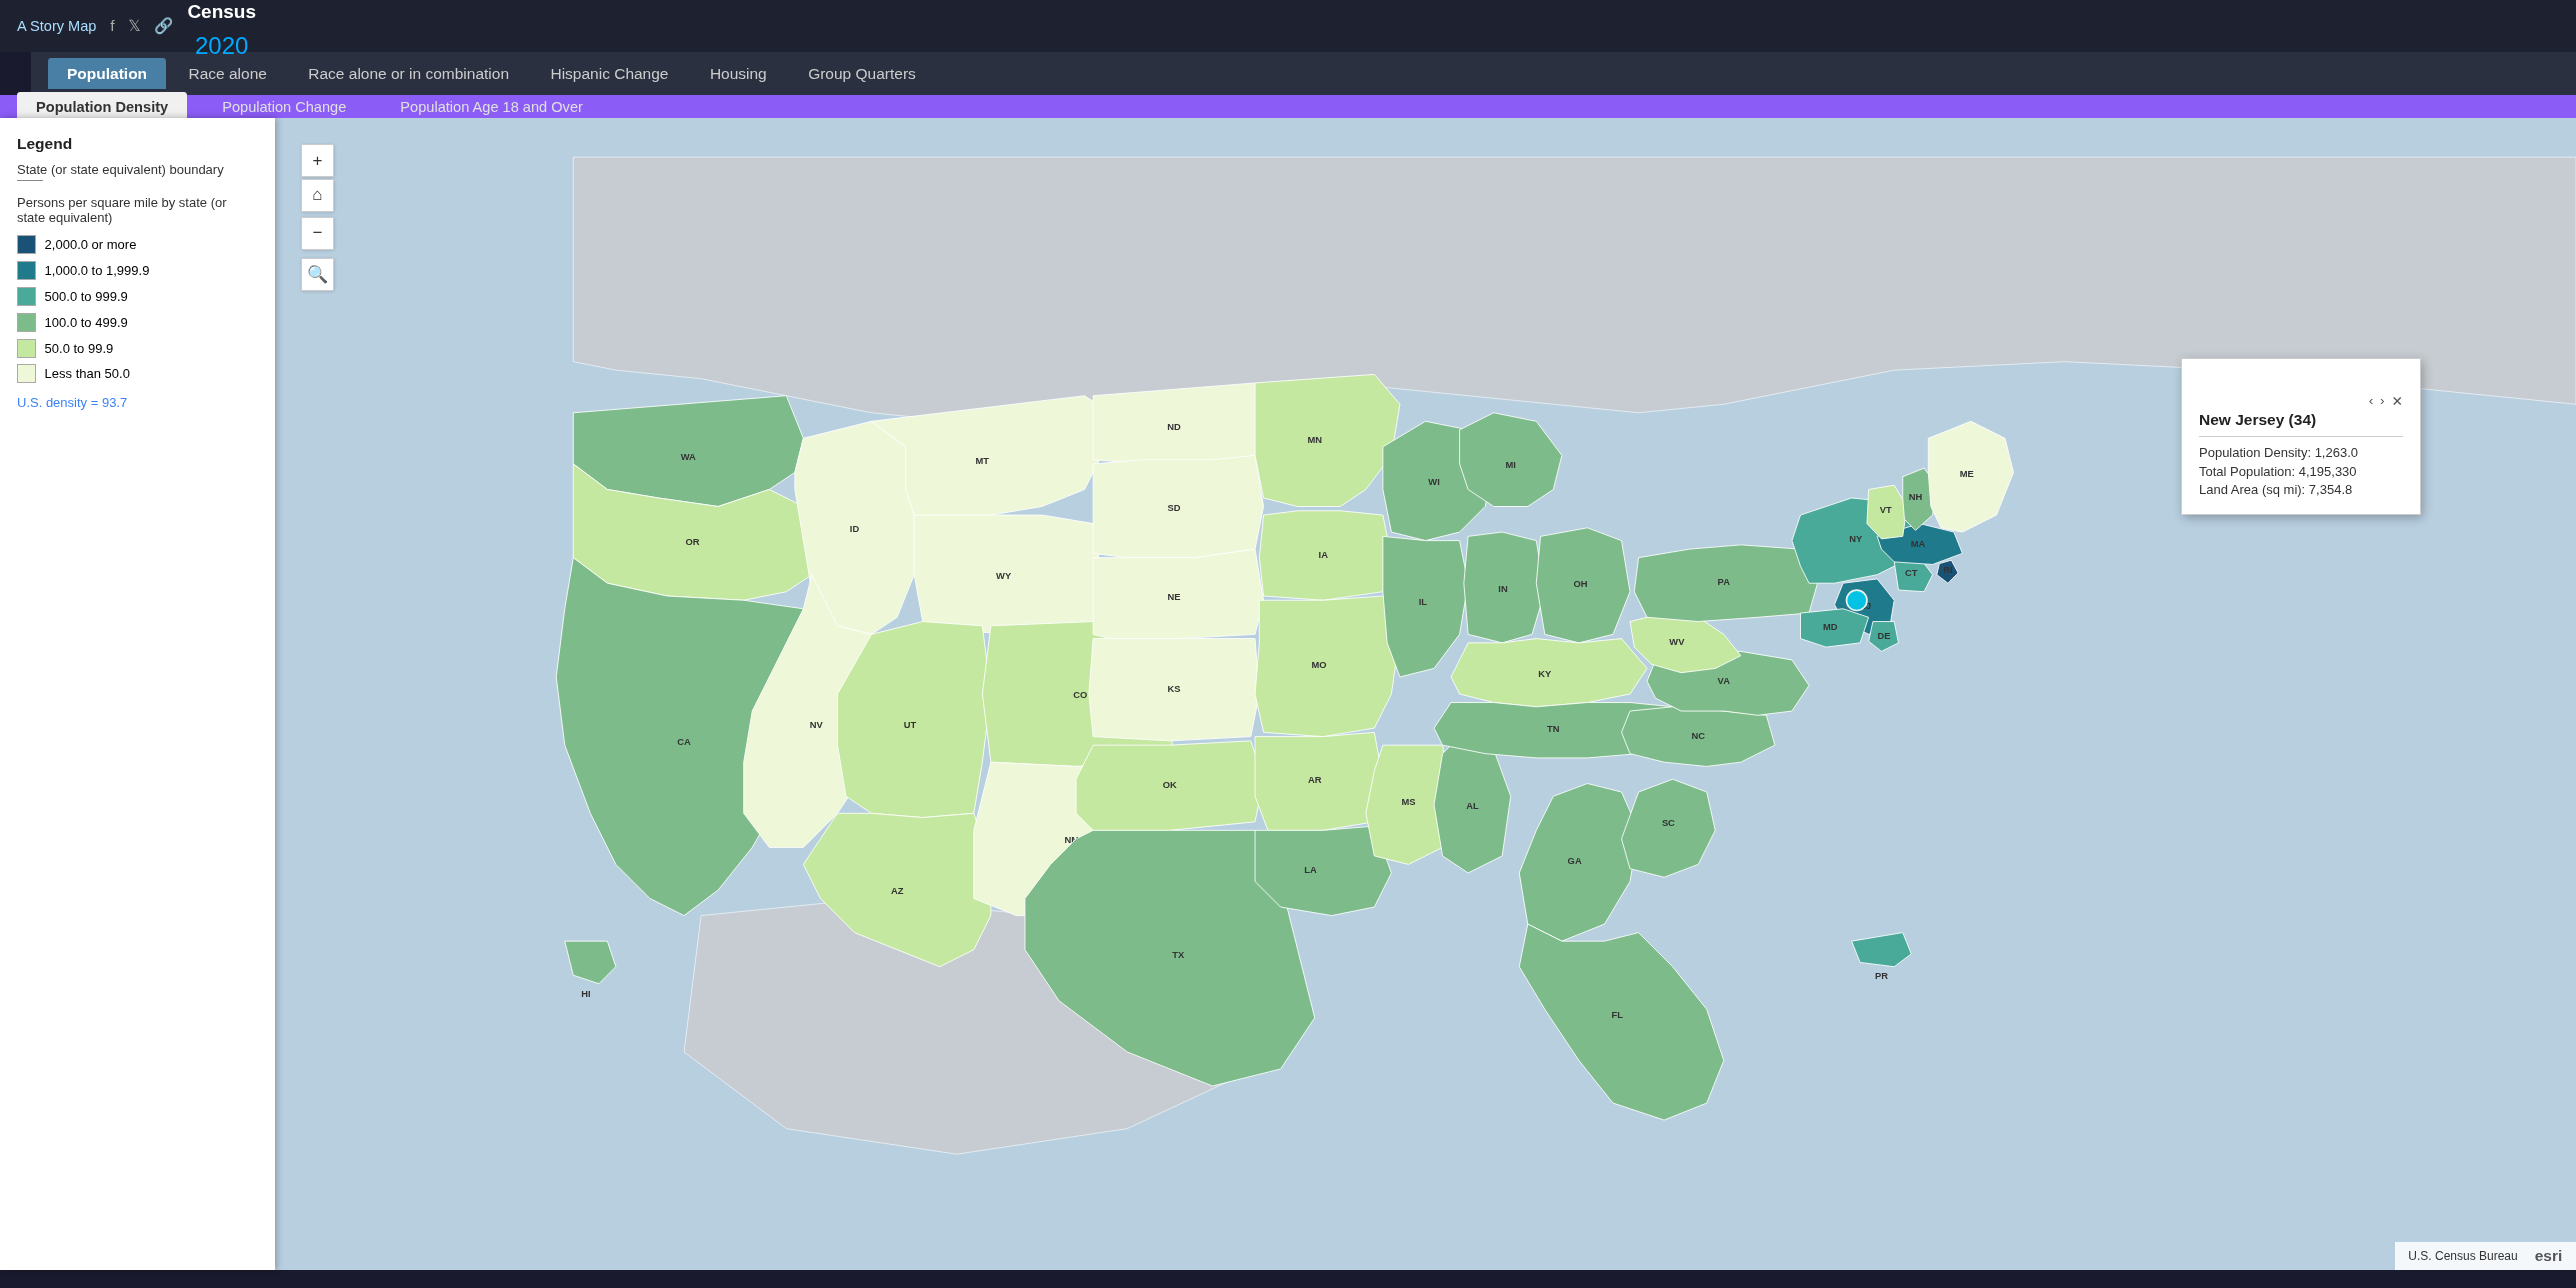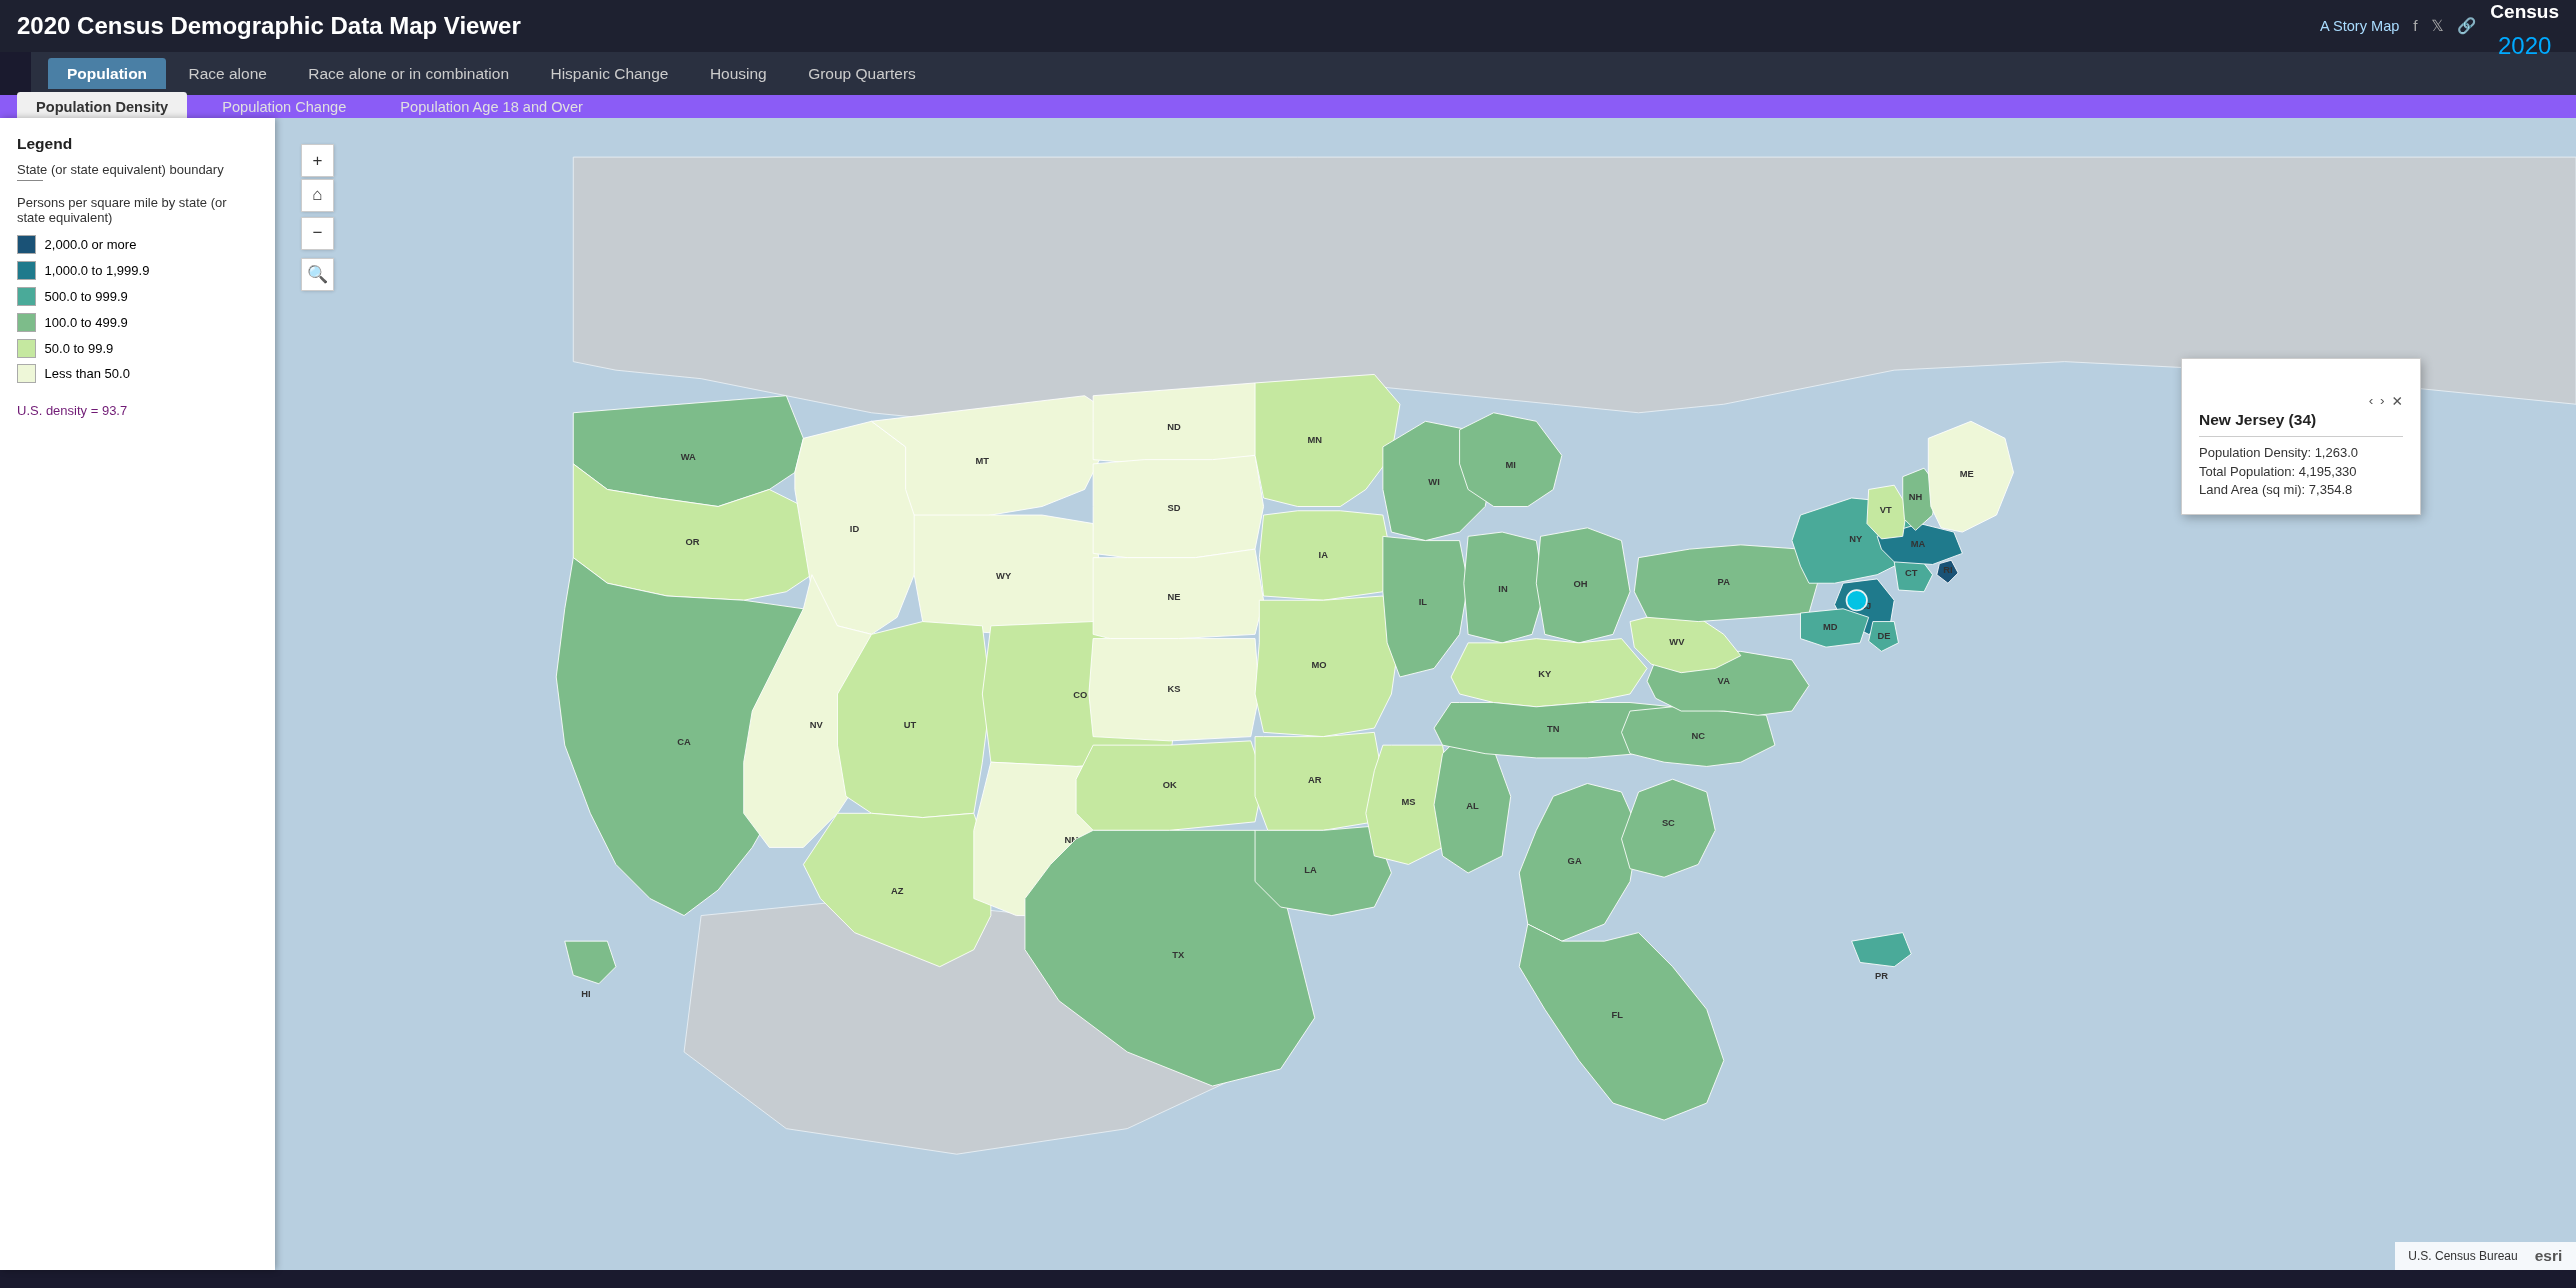--- a/index.html
+++ b/index.html
@@ -139,22 +139,22 @@
       font-size: 13px;
     }
     .legend-swatch {
       width: 19px;
       height: 19px;
       border: 0.9px solid #aaa;
       flex-shrink: 0;
     }
     #us-density {
       font-size: 13px;
-      color: #701a75;
-      margin-top: 20px;
+      color: #3b82f6;
+      margin-top: 12px;
     }
 
     
     #map-area {
       flex: 1;
       position: relative;
       background: #b8cfe0;
       overflow: hidden;
     }
 
@@ -279,21 +279,20 @@
     .social-icon {
       color: #aaa;
       font-size: 15.5px;
       cursor: pointer;
     }
   </style>
 </head>
 <body>
 
 <div id="header">
-  <span id="header-title">2020 Census Demographic Data Map Viewer</span>
   <div id="header-right">
     <a href="#" id="story-map-link">A Story Map</a>
     <span class="social-icon">f</span>
     <span class="social-icon">𝕏</span>
     <span class="social-icon">🔗</span>
     <div id="census-logo">
       <span class="us-text">United States®</span>
       <span class="census-text">Census</span>
       <span class="year-text">2020</span>
     </div>

